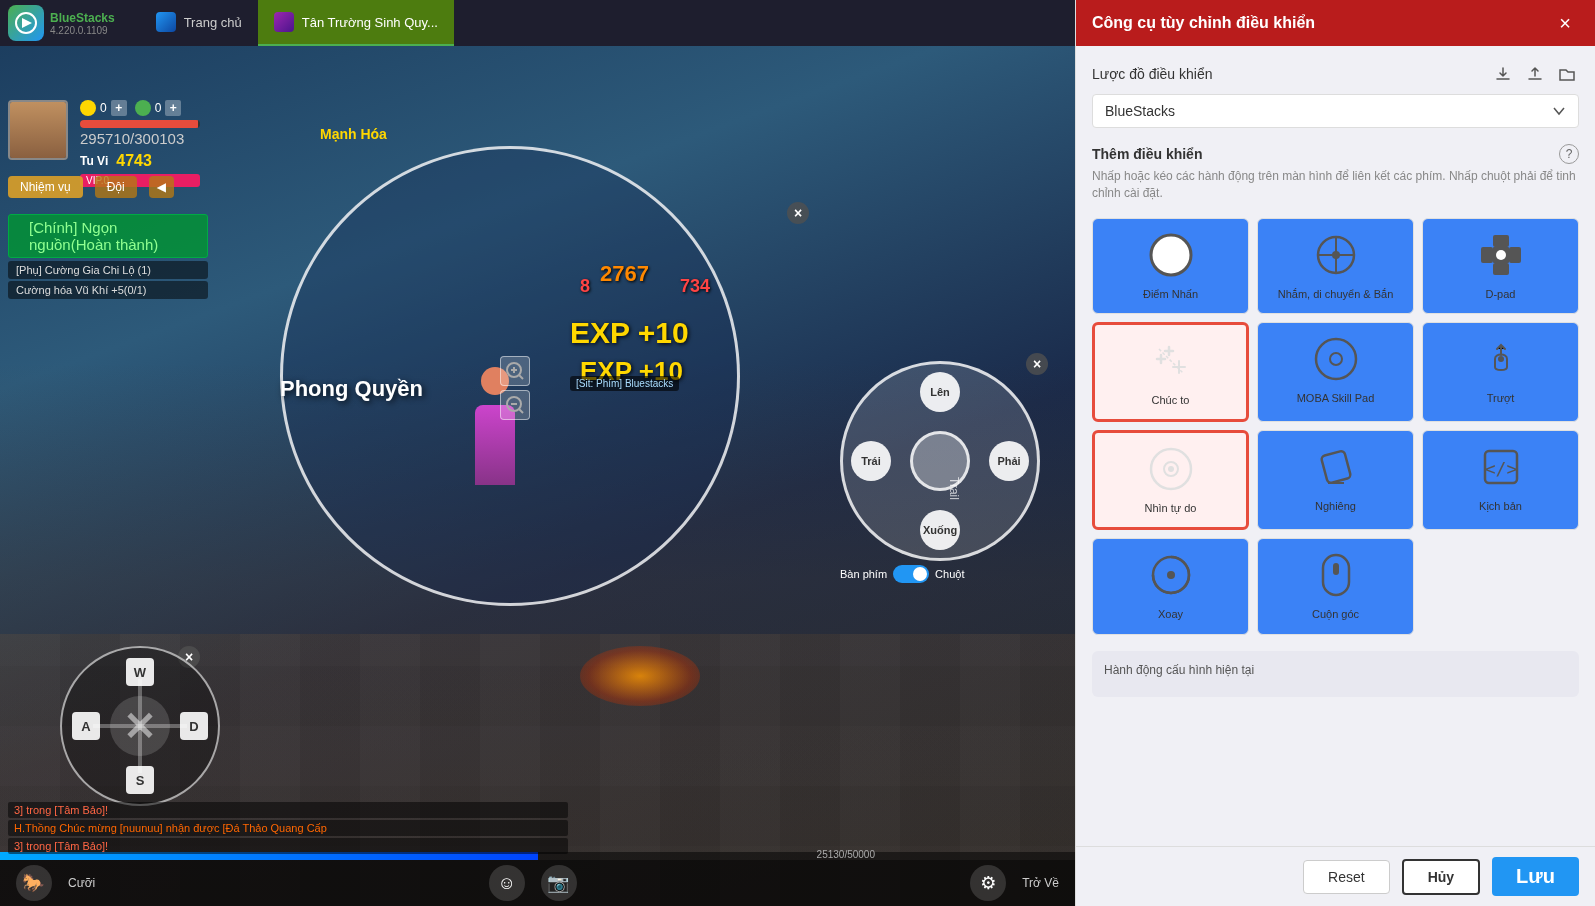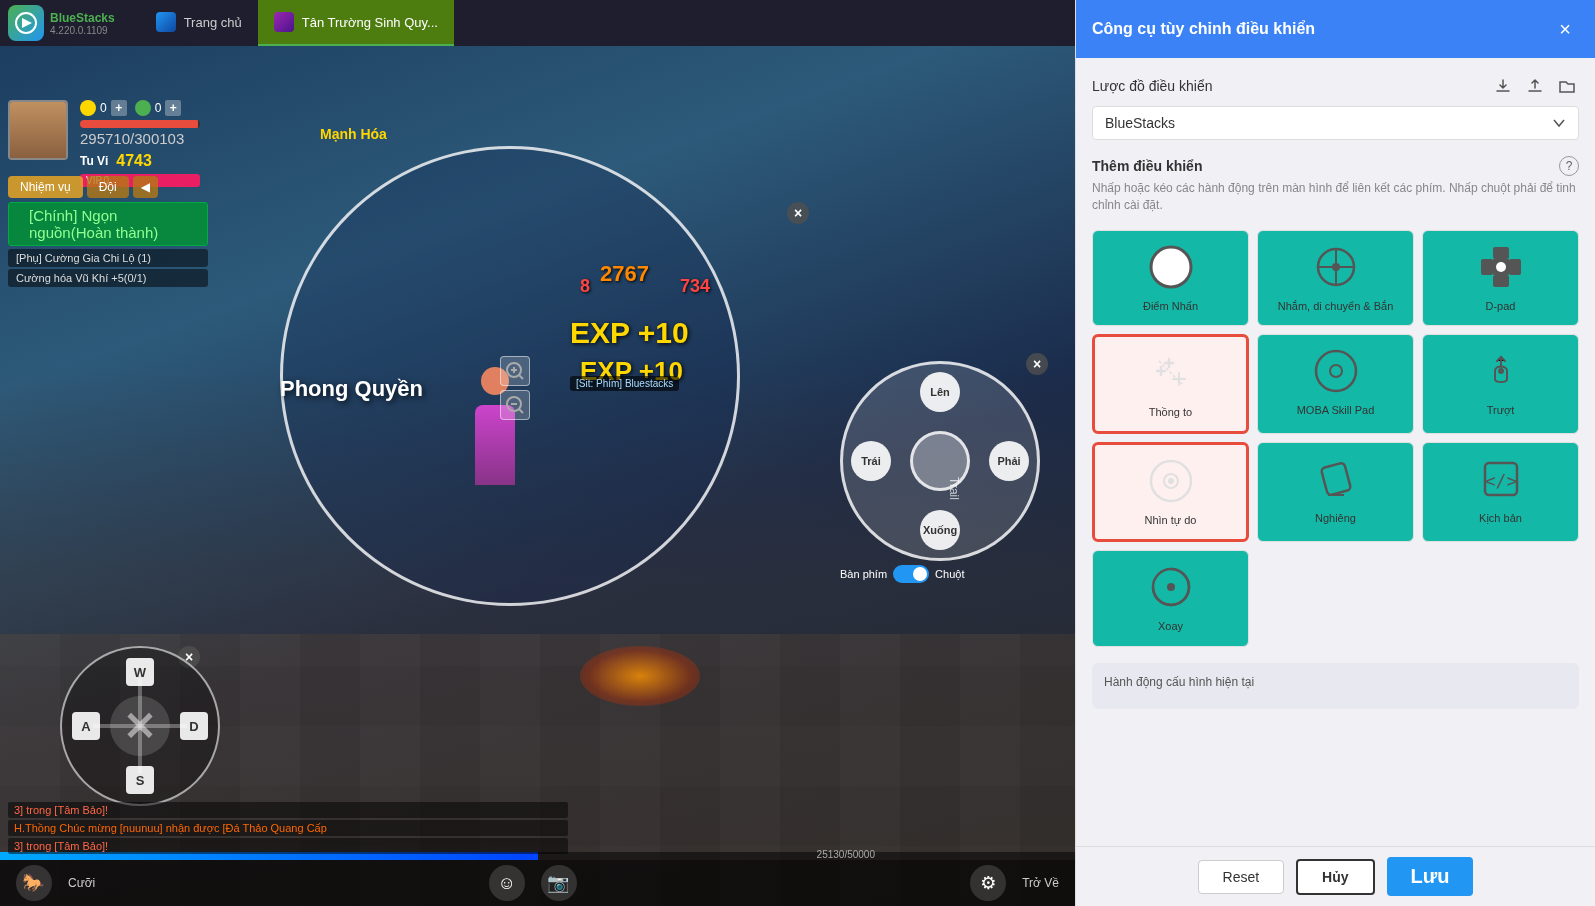--- a/index.html
+++ b/index.html
@@ -211,22 +211,22 @@
 
     
     .quest-panel {
       position: absolute;
       top: 80px; left: 8px;
       width: 200px;
     }
 
     .quest-tabs {
       display: flex;
-      gap: 4px;
-      margin-bottom: 4px;
+      gap: 12px;
+      margin-bottom: 16px;
     }
 
     .quest-tab {
       padding: 4px 12px;
       background: rgba(180,120,20,0.8);
       color: white;
       font-size: 12px;
       border-radius: 4px;
       cursor: pointer;
     }
@@ -502,22 +502,22 @@
     #right-panel {
       position: absolute;
       top: 0; right: 0;
       width: 520px;
       height: 906px;
       background: #f0f0f5;
       border-left: 1px solid #ddd;
     }
 
     .panel-header {
-      background: #3b82f6;
-      height: 58px;
+      background: #b91c1c;
+      height: 46px;
       display: flex;
       align-items: center;
       justify-content: space-between;
       padding: 0 16px;
     }
 
     .panel-title {
       color: white;
       font-size: 16px;
       font-weight: bold;
@@ -609,21 +609,21 @@
 
     
     .control-grid {
       display: grid;
       grid-template-columns: repeat(3, 1fr);
       gap: 8px;
       margin-bottom: 16px;
     }
 
     .control-item {
-      background: #14b8a6;
+      background: #3b82f6;
       border: 1px solid #e0e0e0;
       border-radius: 6px;
       padding: 12px 8px;
       display: flex;
       flex-direction: column;
       align-items: center;
       gap: 8px;
       cursor: pointer;
     }
 
@@ -662,21 +662,21 @@
     }
 
     .panel-footer {
       position: absolute;
       bottom: 0; left: 0; right: 0;
       height: 60px;
       background: #f0f0f5;
       border-top: 1px solid #ddd;
       display: flex;
       align-items: center;
-      justify-content: center;
+      justify-content: flex-end;
       padding: 0 16px;
       gap: 12px;
     }
 
     .btn-reset {
       padding: 8px 24px;
       background: white;
       border: 1px solid #ccc;
       border-radius: 4px;
       color: #333;
@@ -1096,21 +1096,21 @@
 
       <div class="control-item selected">
         <div class="control-icon">
           <svg width="44" height="44" viewBox="0 0 44 44">
             <path d="M20 8 L20 16 M16 12 L24 12" stroke="#e0e0e0" stroke-width="2.5" stroke-linecap="round"></path>
             <path d="M8 20 L16 20 M12 16 L12 24" stroke="#e0e0e0" stroke-width="2.5" stroke-linecap="round"></path>
             <path d="M10 10 L34 34" stroke="#e0e0e0" stroke-width="1.5" stroke-dasharray="3,2"></path>
             <path d="M24 28 L36 28 M30 22 L30 34" stroke="#e0e0e0" stroke-width="2" stroke-linecap="round"></path>
           </svg>
         </div>
-        <span class="control-label">Thồng to</span>
+        <span class="control-label">Chúc to</span>
       </div>
 
       <div class="control-item">
         <div class="control-icon">
           <svg width="44" height="44" viewBox="0 0 44 44">
             <circle cx="22" cy="22" r="20" stroke="#555" stroke-width="2.5" fill="none"></circle>
             <circle cx="22" cy="22" r="6" stroke="#555" stroke-width="2" fill="none"></circle>
           </svg>
         </div>
         <span class="control-label">MOBA Skill Pad</span>
@@ -1162,20 +1162,29 @@
         <div class="control-icon">
           <svg width="44" height="44" viewBox="0 0 44 44">
             <circle cx="22" cy="22" r="18" stroke="#555" stroke-width="2.5" fill="none"></circle>
             <circle cx="22" cy="22" r="4" fill="#555"></circle>
             <path d="M22 4 A18 18 0 1 1 4 22" stroke="#555" stroke-width="2.5" fill="none" marker-end="url(#arr)"></path>
           </svg>
         </div>
         <span class="control-label">Xoay</span>
       </div>
 
+      <div class="control-item">
+        <div class="control-icon">
+          <svg width="30" height="44" viewBox="0 0 30 44">
+            <rect x="2" y="2" width="26" height="40" rx="13" stroke="#555" stroke-width="2.5" fill="none"></rect>
+            <rect x="12" y="10" width="6" height="12" rx="3" fill="#555"></rect>
+          </svg>
+        </div>
+        <span class="control-label">Cuộn góc</span>
+      </div>
 
     </div>
 
     <div class="current-actions">
       <div class="current-actions-title">Hành động cấu hình hiện tại</div>
     </div>
 
   </div>
 
   <div class="panel-footer">

